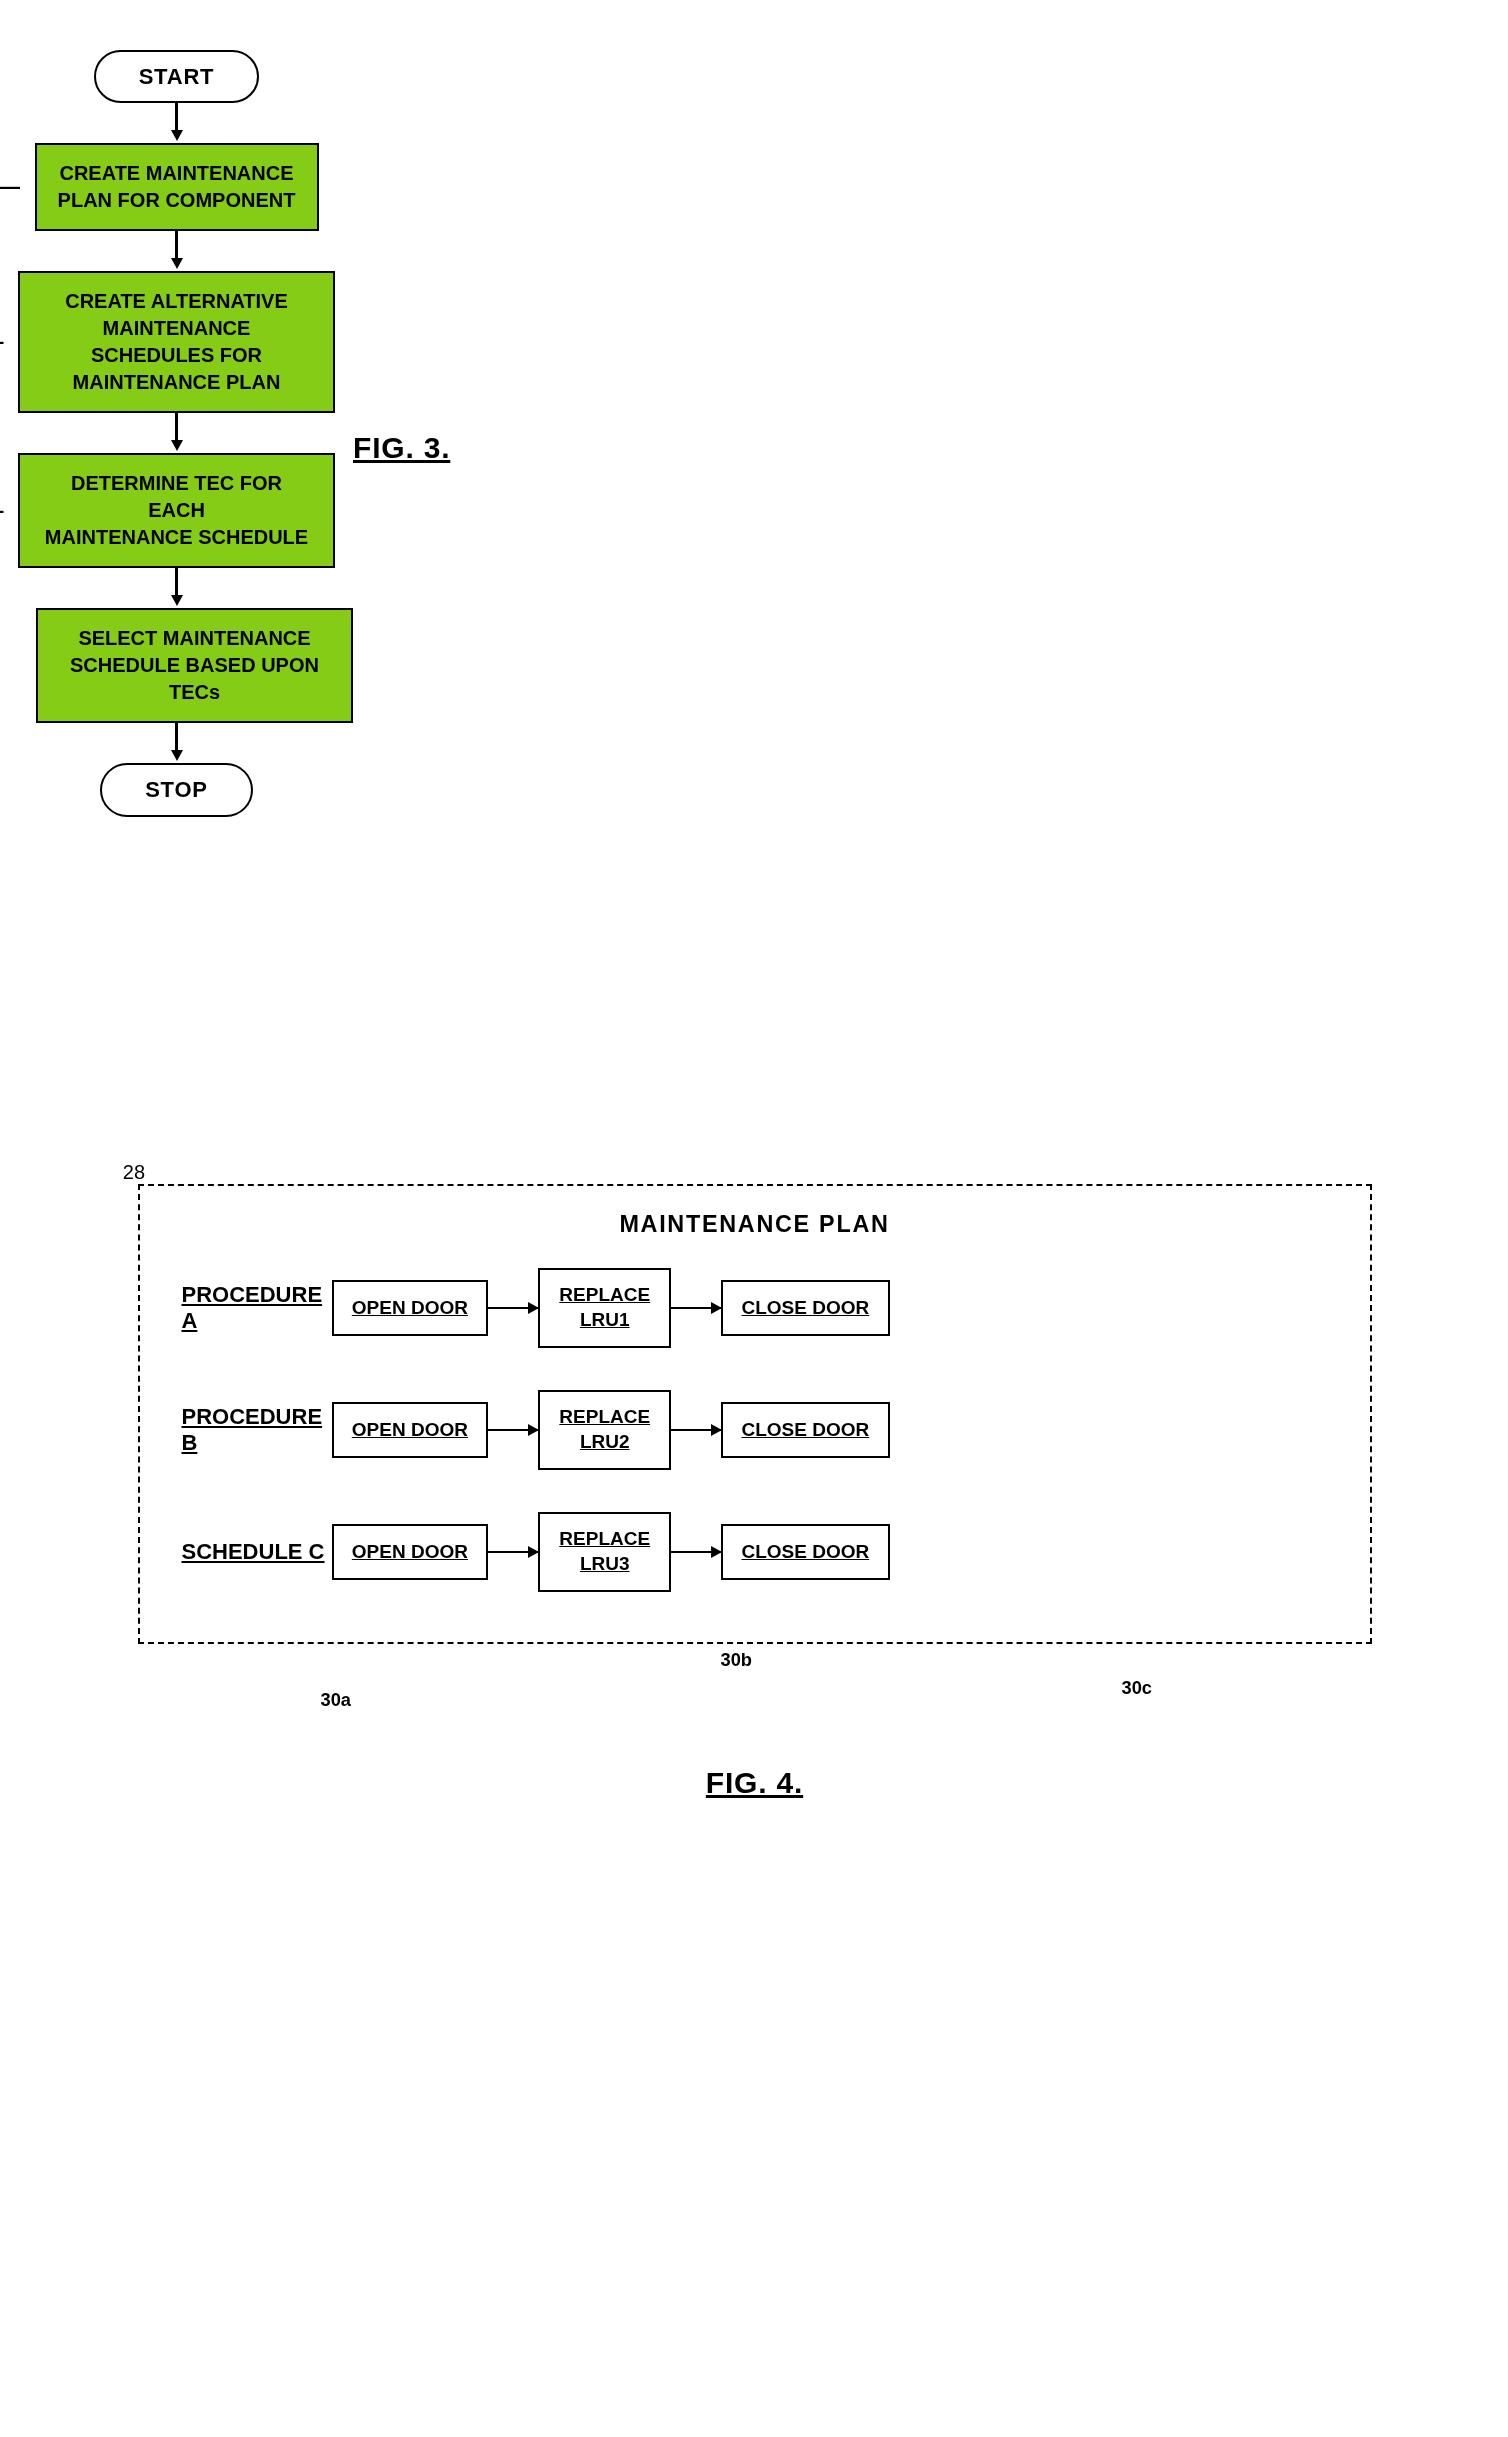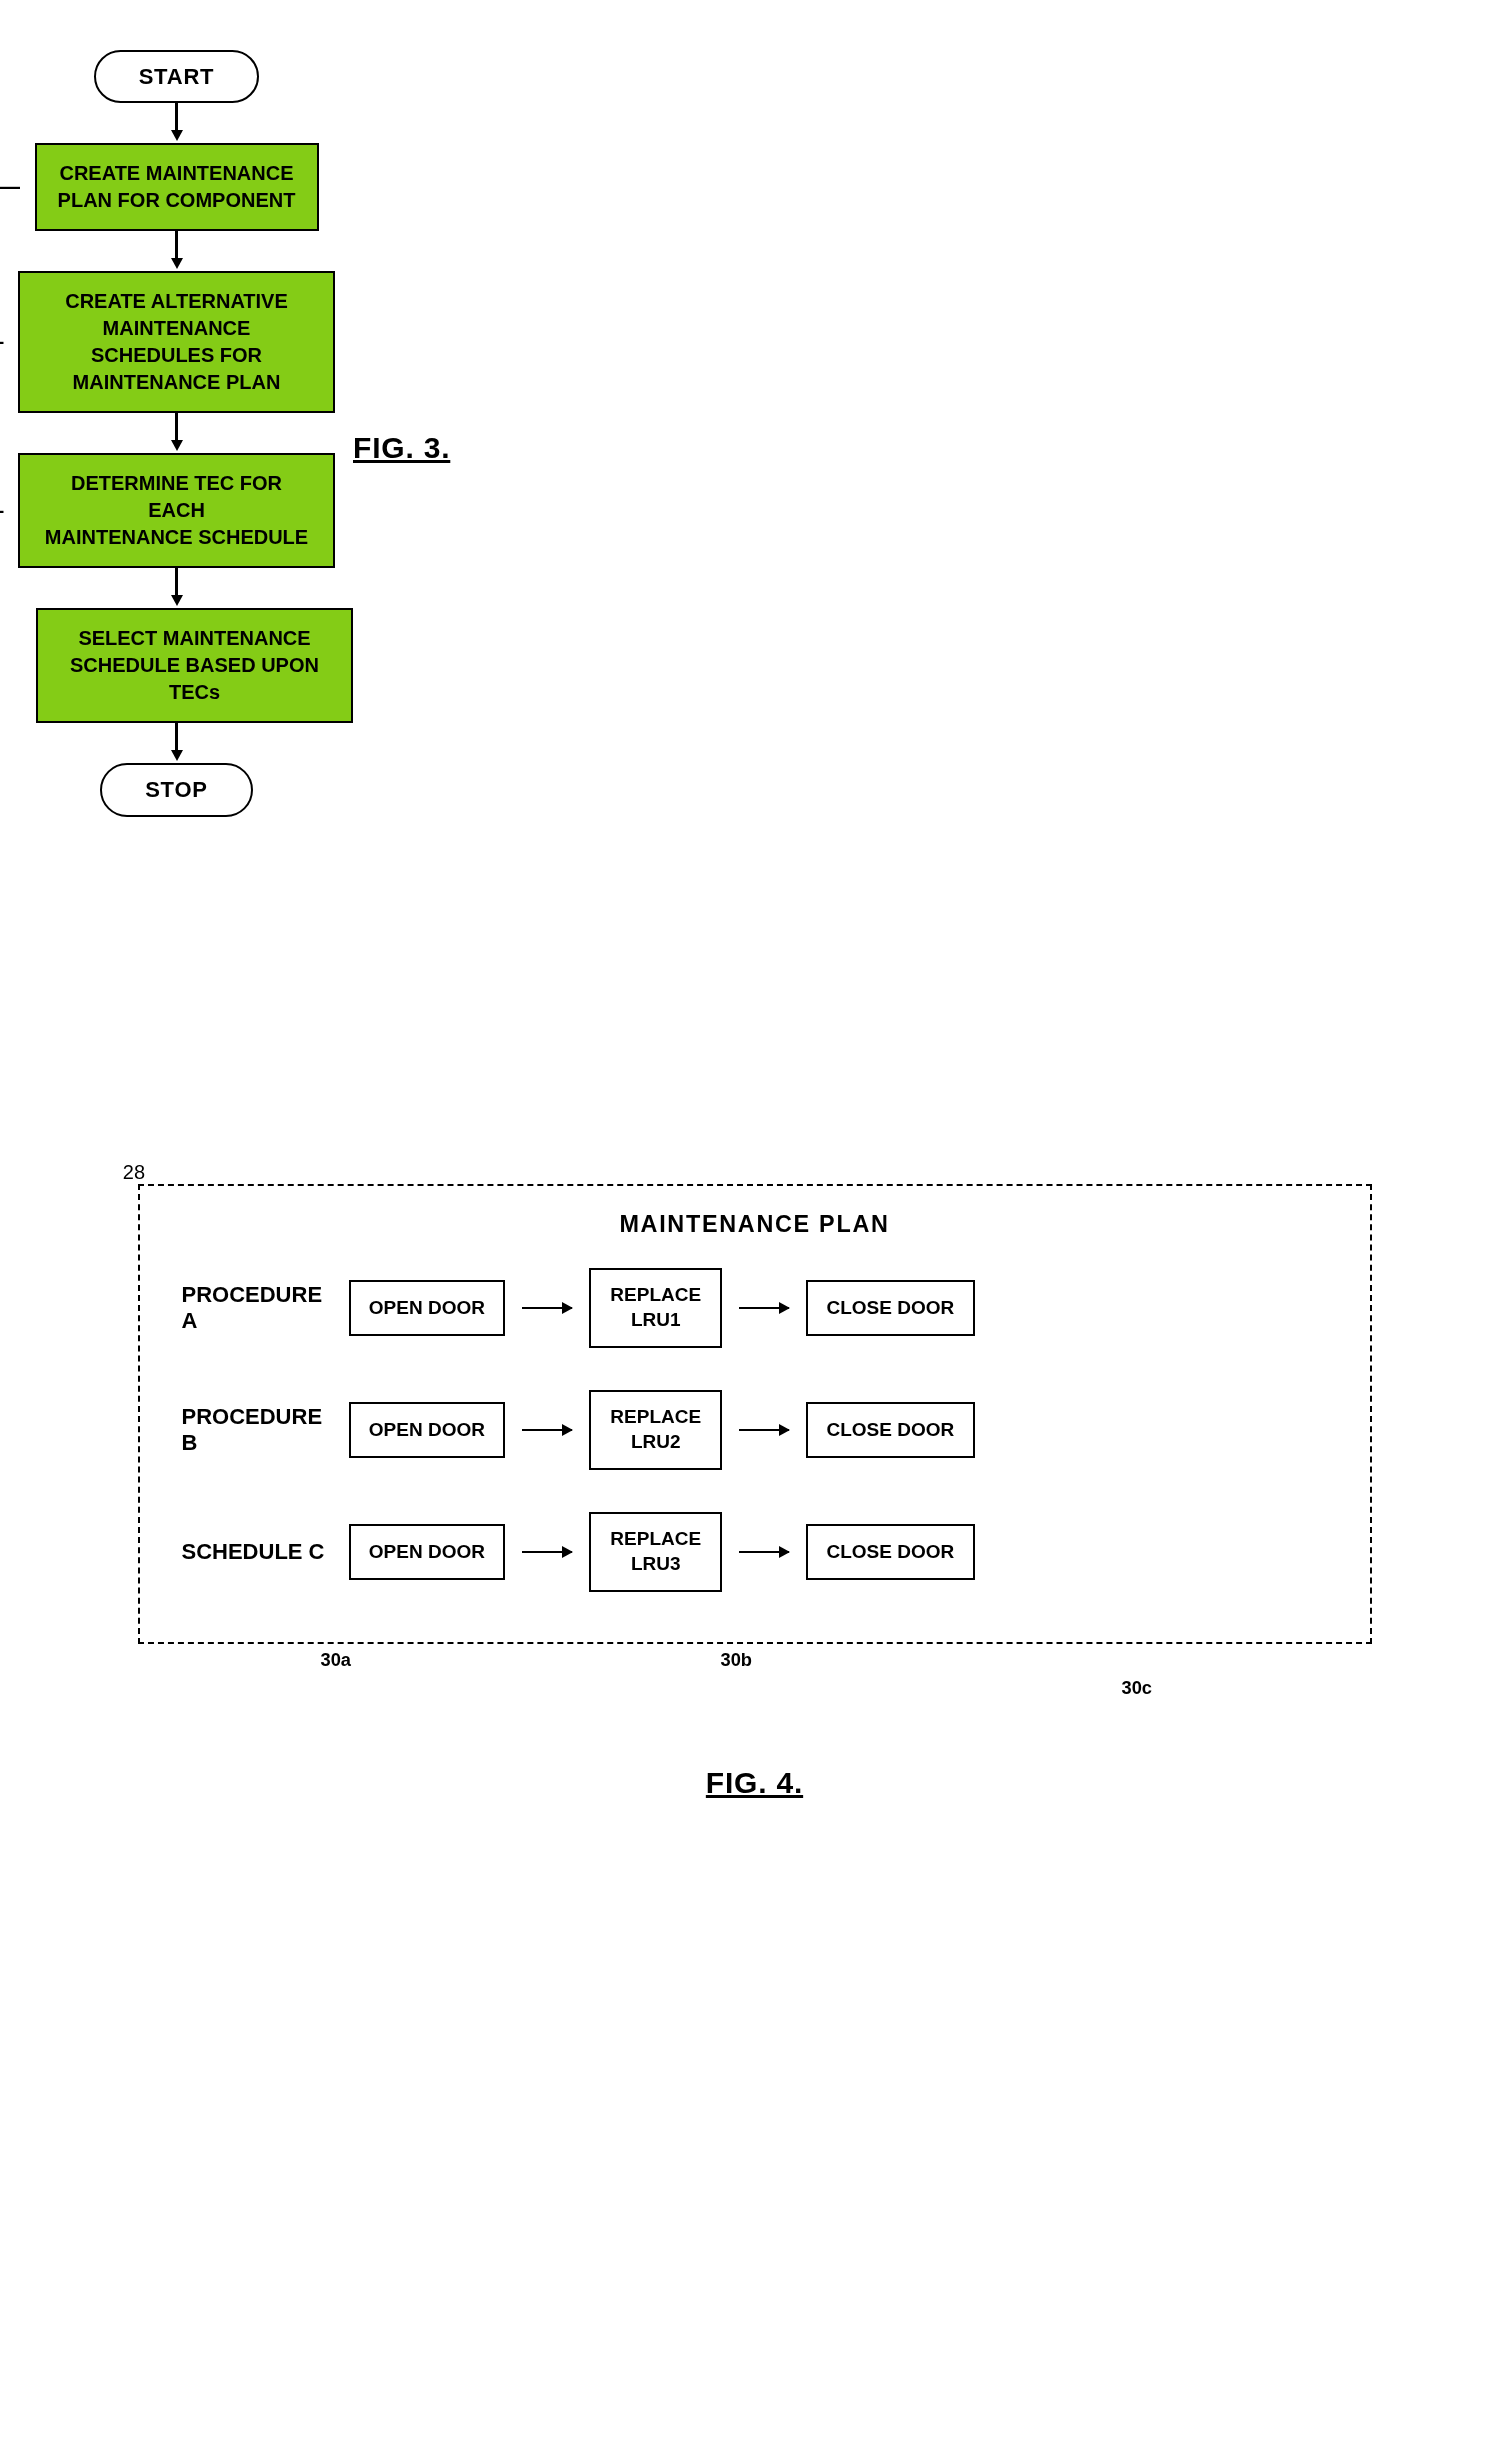--- a/index.html
+++ b/index.html
@@ -123,21 +123,22 @@
       font-size: 23.4px;
       font-weight: bold;
       letter-spacing: 1.7px;
       margin-bottom: 30px;
     }
 
     .procedure-row {
       display: flex;
       align-items: center;
       margin-bottom: 42px;
-      gap: 17px;
+      gap: 0;
+      text-decoration: underline;
     }
 
     .procedure-row:last-child {
       margin-bottom: 0;
     }
 
     .proc-label {
       font-size: 22px;
       font-weight: bold;
       width: 150px;
@@ -206,20 +207,21 @@
       position: relative;
       height: 50px;
       margin-top: 5px;
     }
 
     .ref-30a {
       position: absolute;
       left: 183px;
       font-size: 18.3px;
       font-weight: bold;
+      margin-top: 40px;
     }
 
     .ref-30b {
       position: absolute;
       left: 583px;
       font-size: 18.3px;
       font-weight: bold;
     }
 
     .ref-30c {

